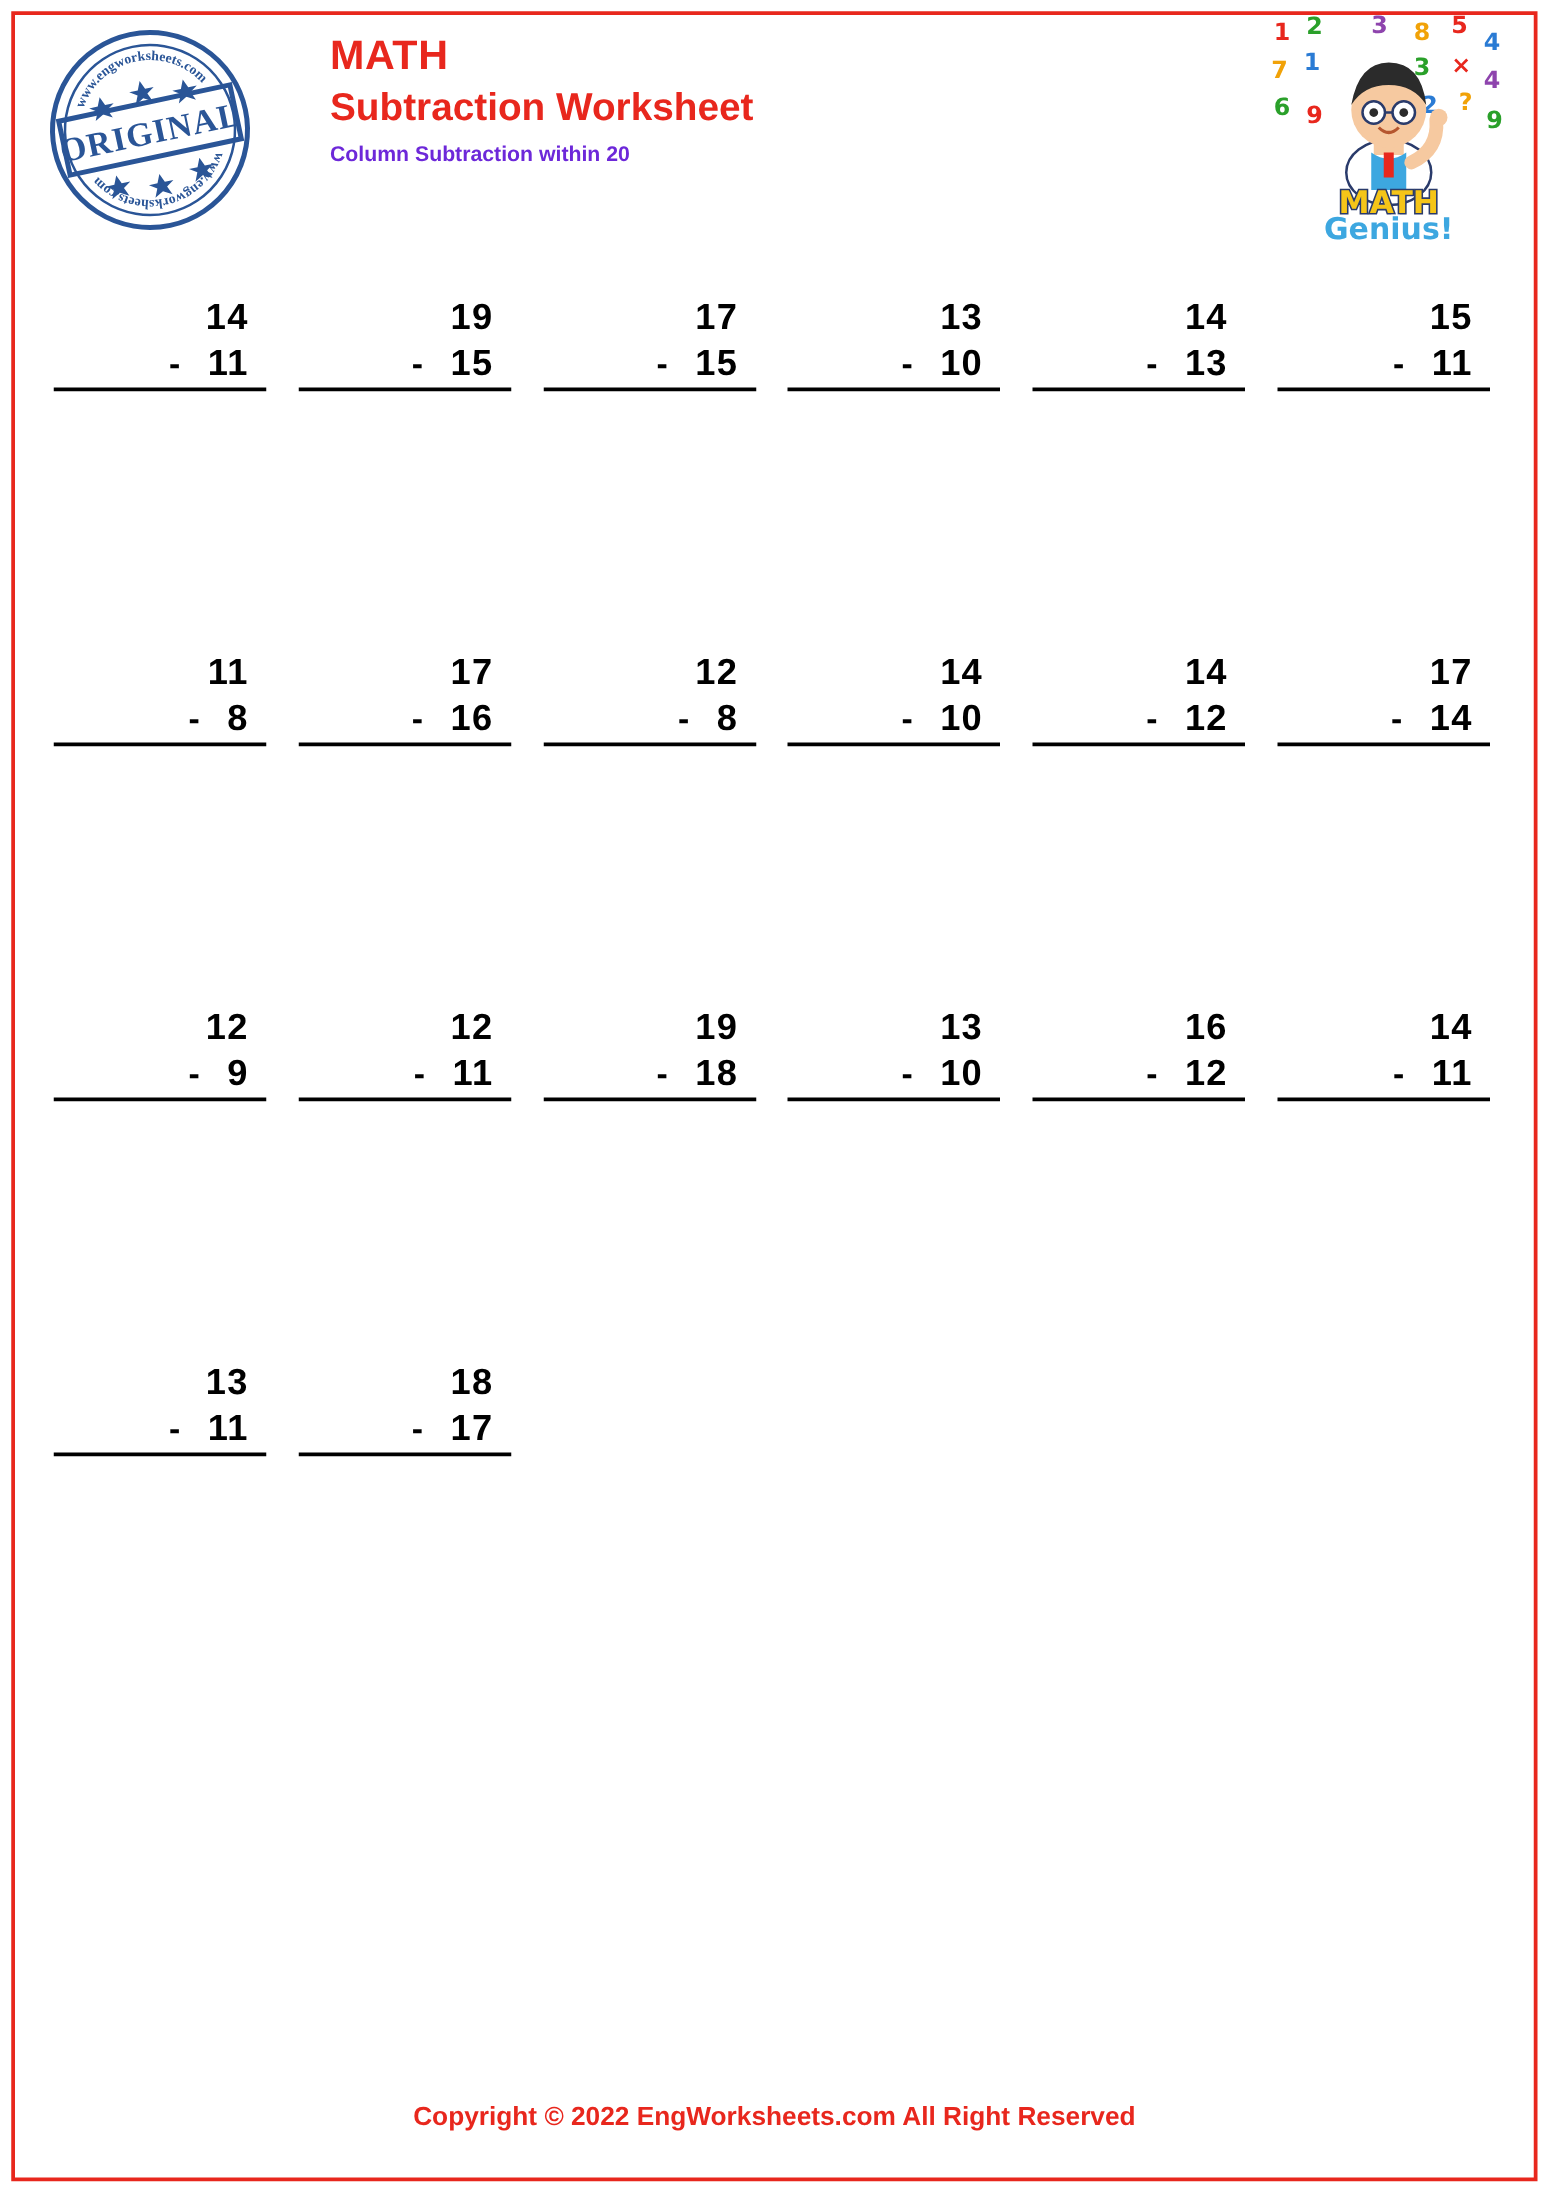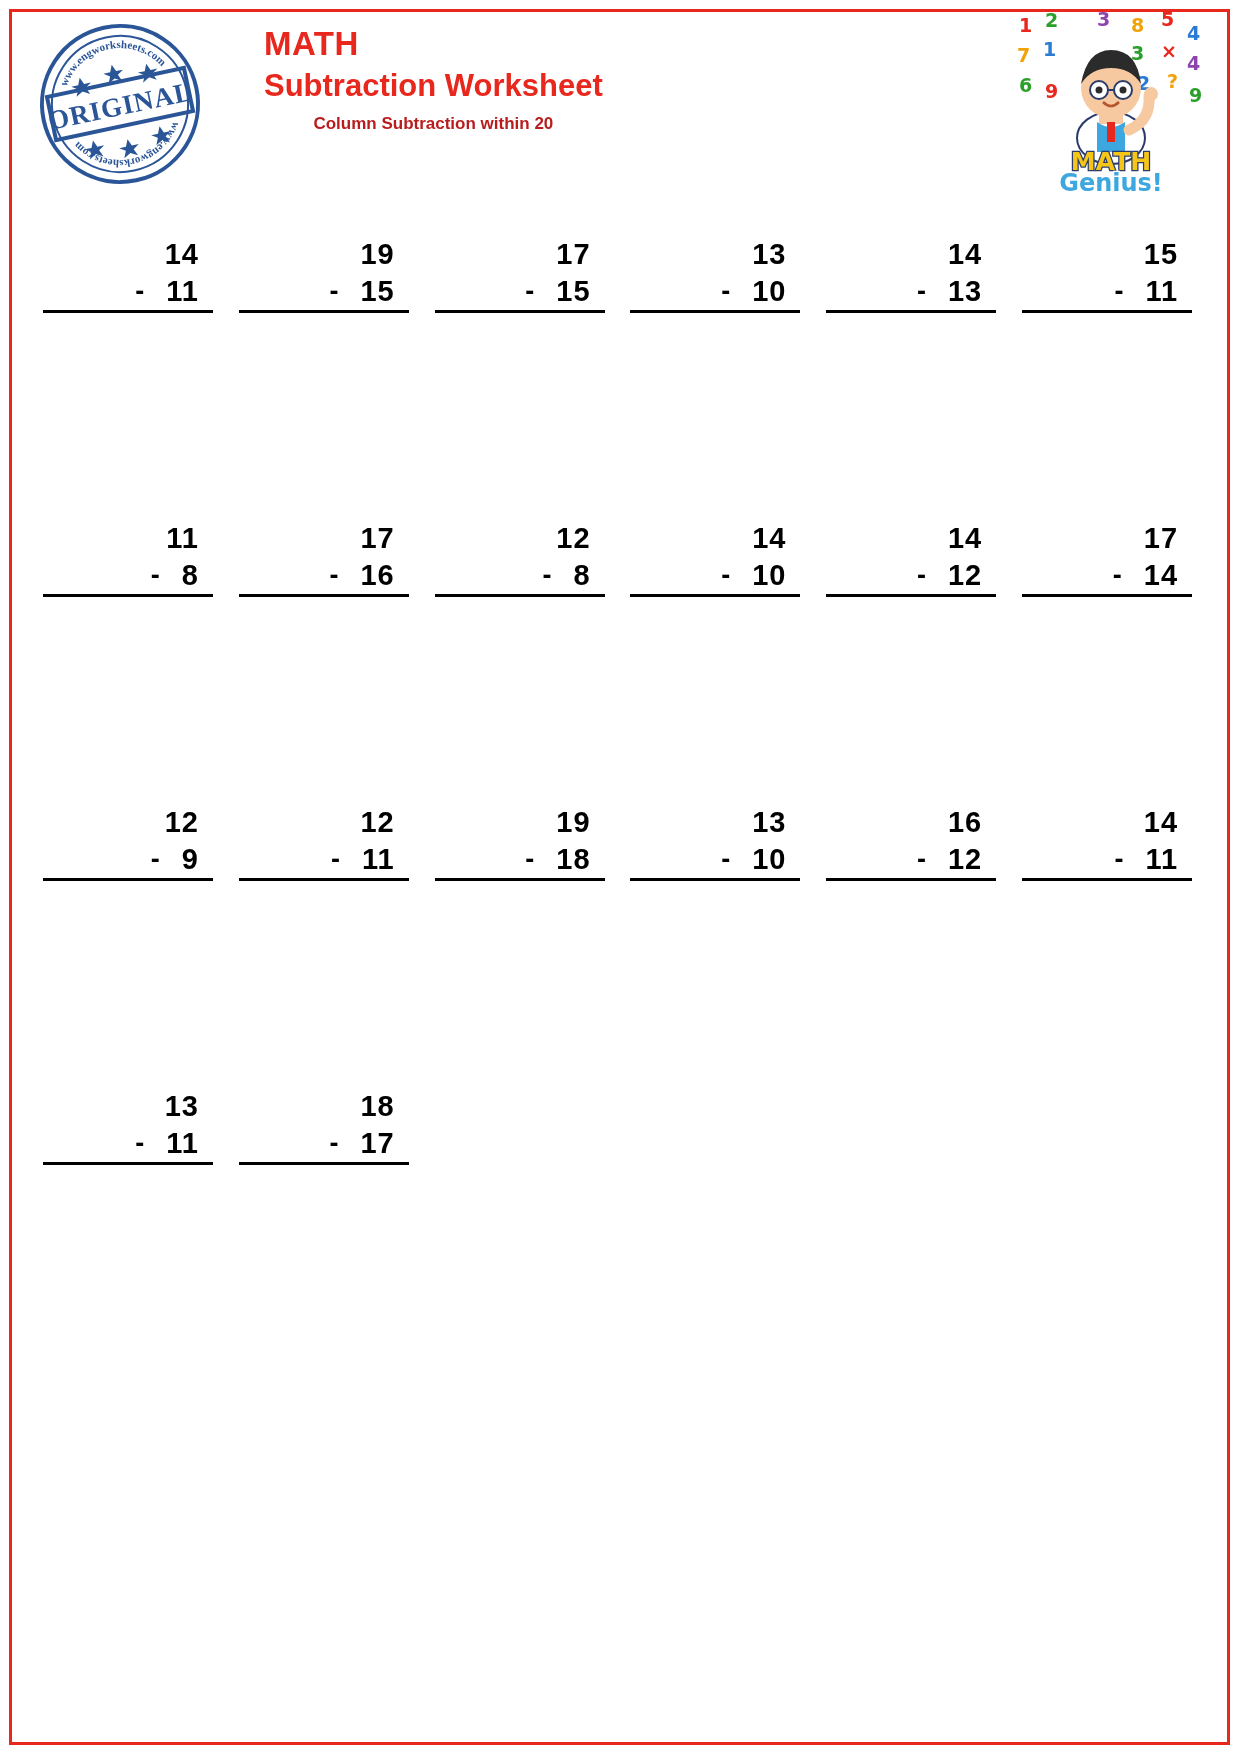--- a/index.html
+++ b/index.html
@@ -58,23 +58,22 @@
   .title-sub {
     font-size: 31px;
     font-weight: bold;
     color: #e8271d;
     line-height: 40px;
     margin-top: 2px;
   }
   .title-desc {
     font-size: 17px;
     font-weight: bold;
-    color: #b91c1c;
+    color: #6d28d9;
     margin-top: 8px;
-    text-align: center;
   }
   .mascot {
     position: absolute;
     right: 28px;
     top: 10px;
     width: 200px;
     height: 185px;
   }
   
   .grid {
@@ -451,14 +450,15 @@
         <div class="subtrahend-row">
           <span class="op">-</span>
           <span class="subtrahend">17</span>
         </div>
         <div class="answer-space"></div>
       </div>
     </div>
 
   </div>
 
+  <div class="footer">Copyright © 2022 EngWorksheets.com All Right Reserved</div>
 
 </div>
 
 </body></html>

